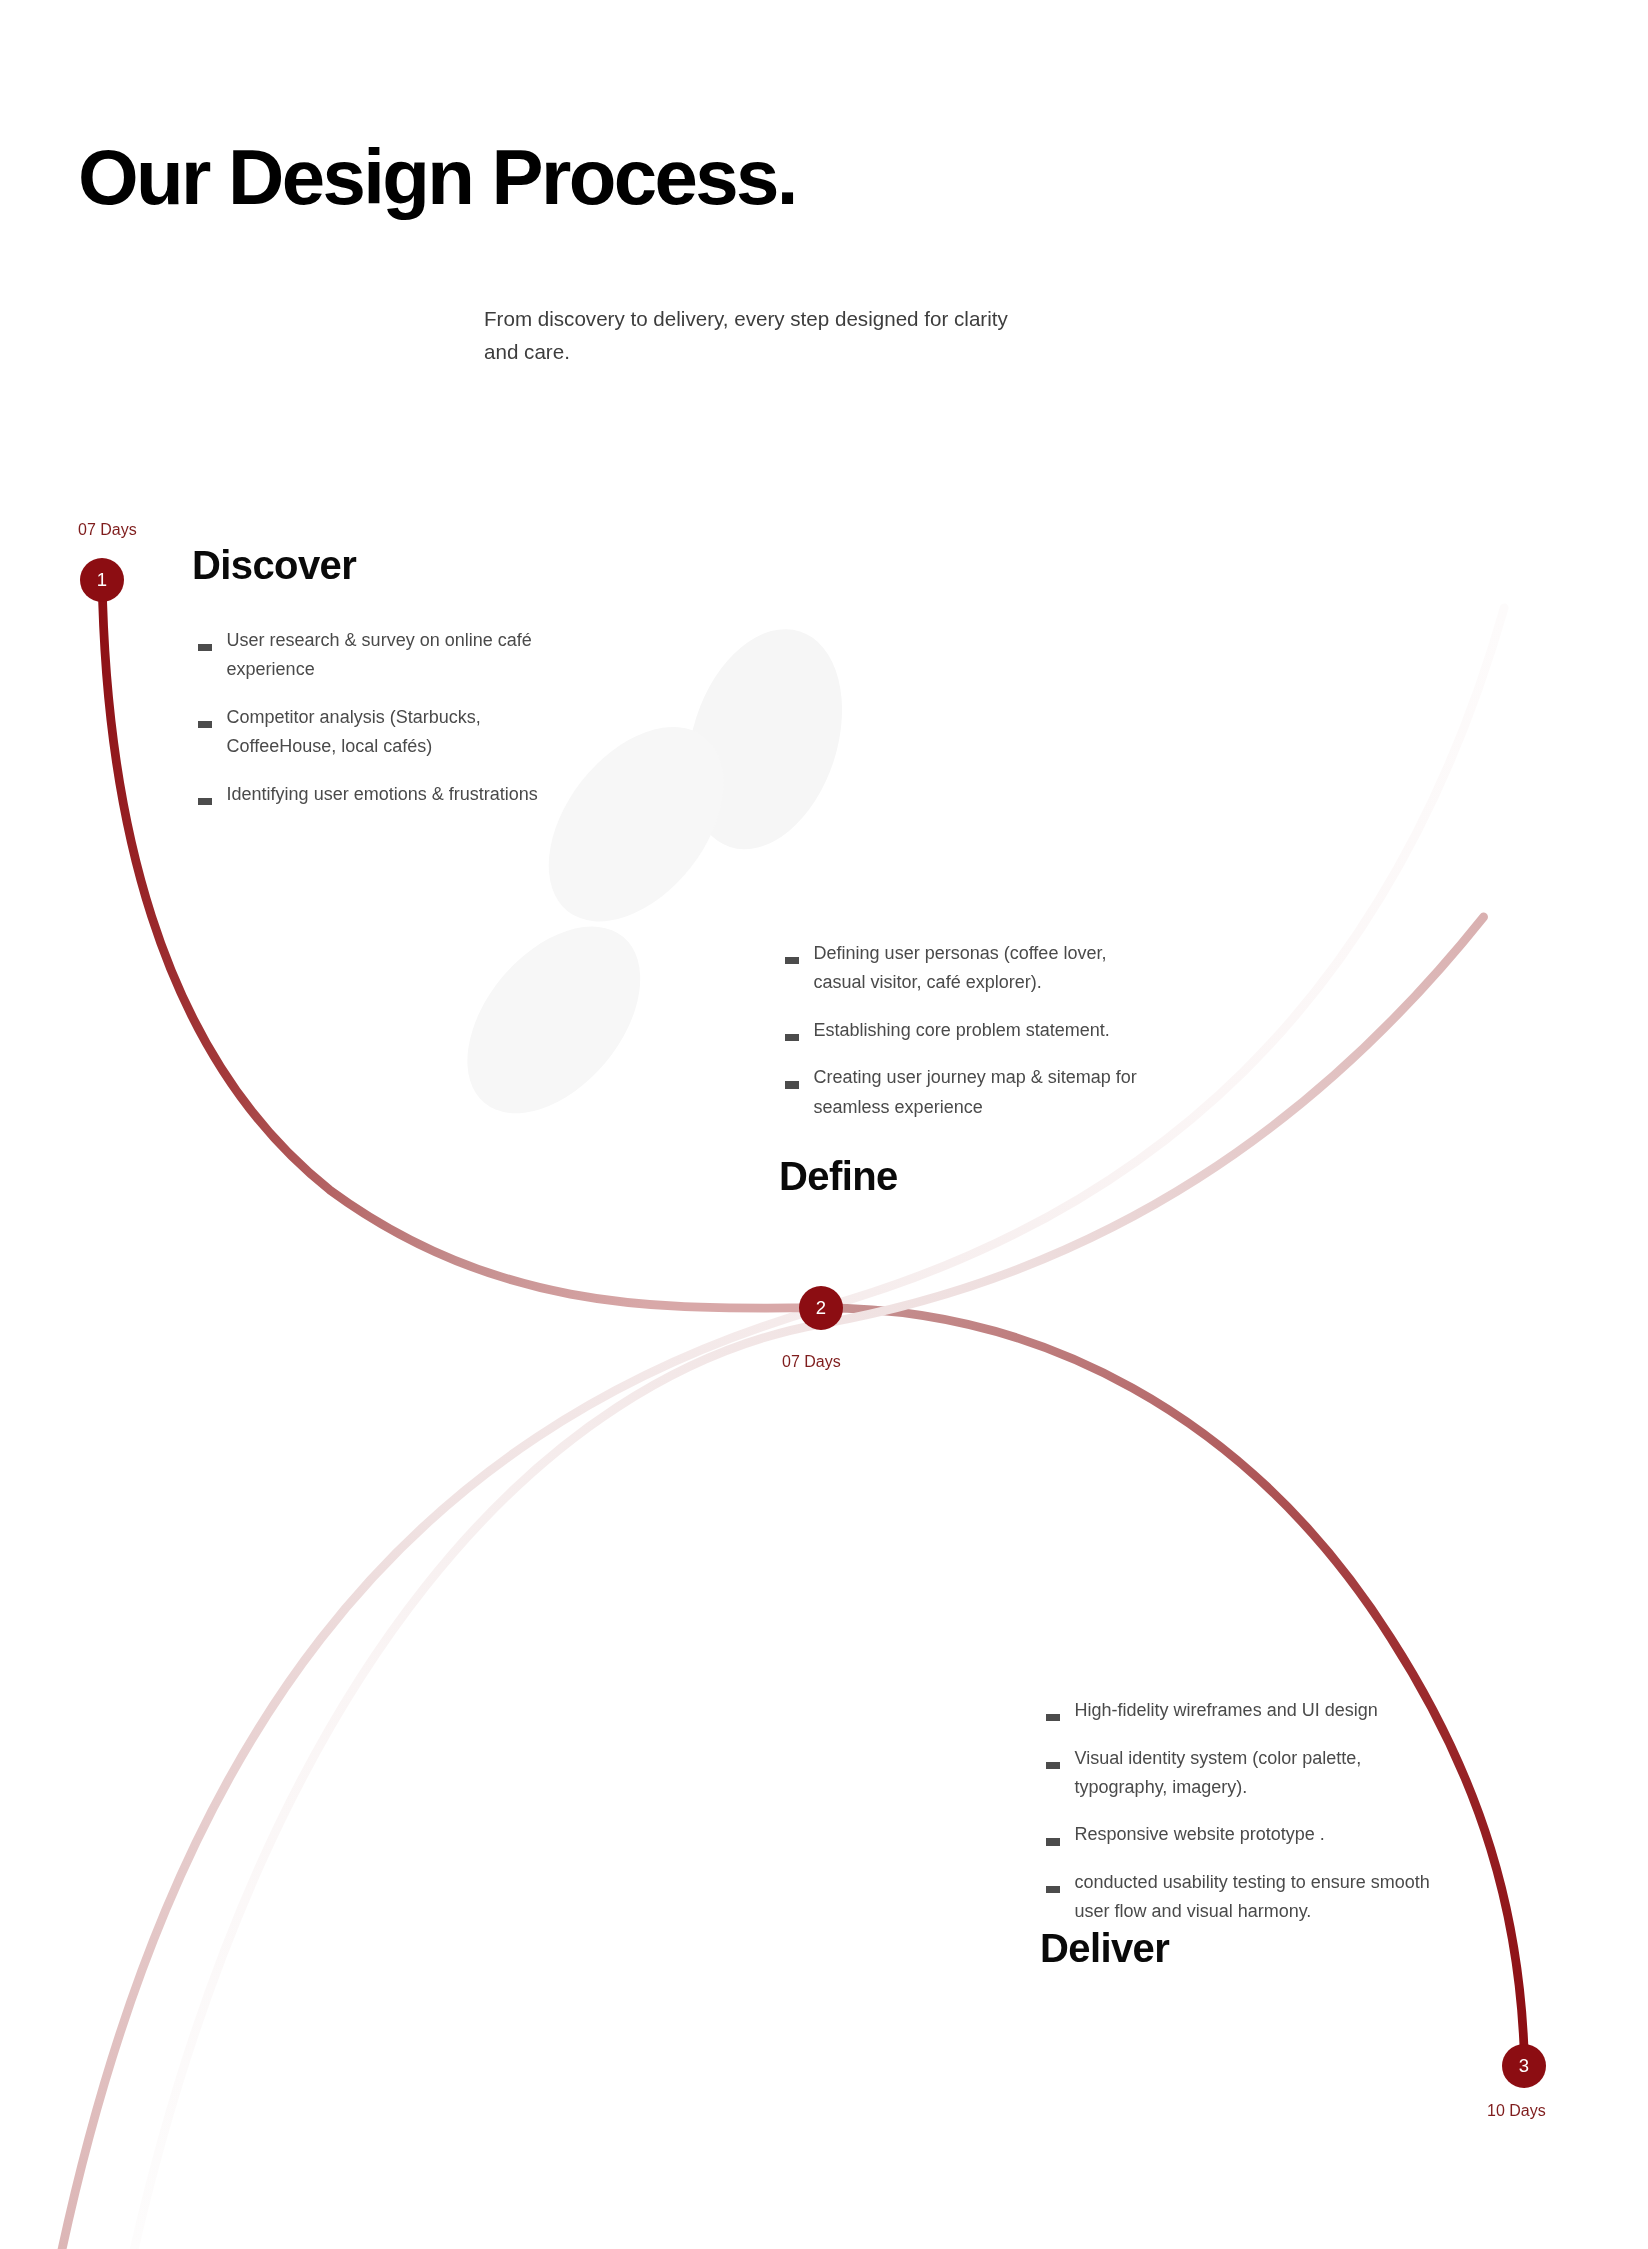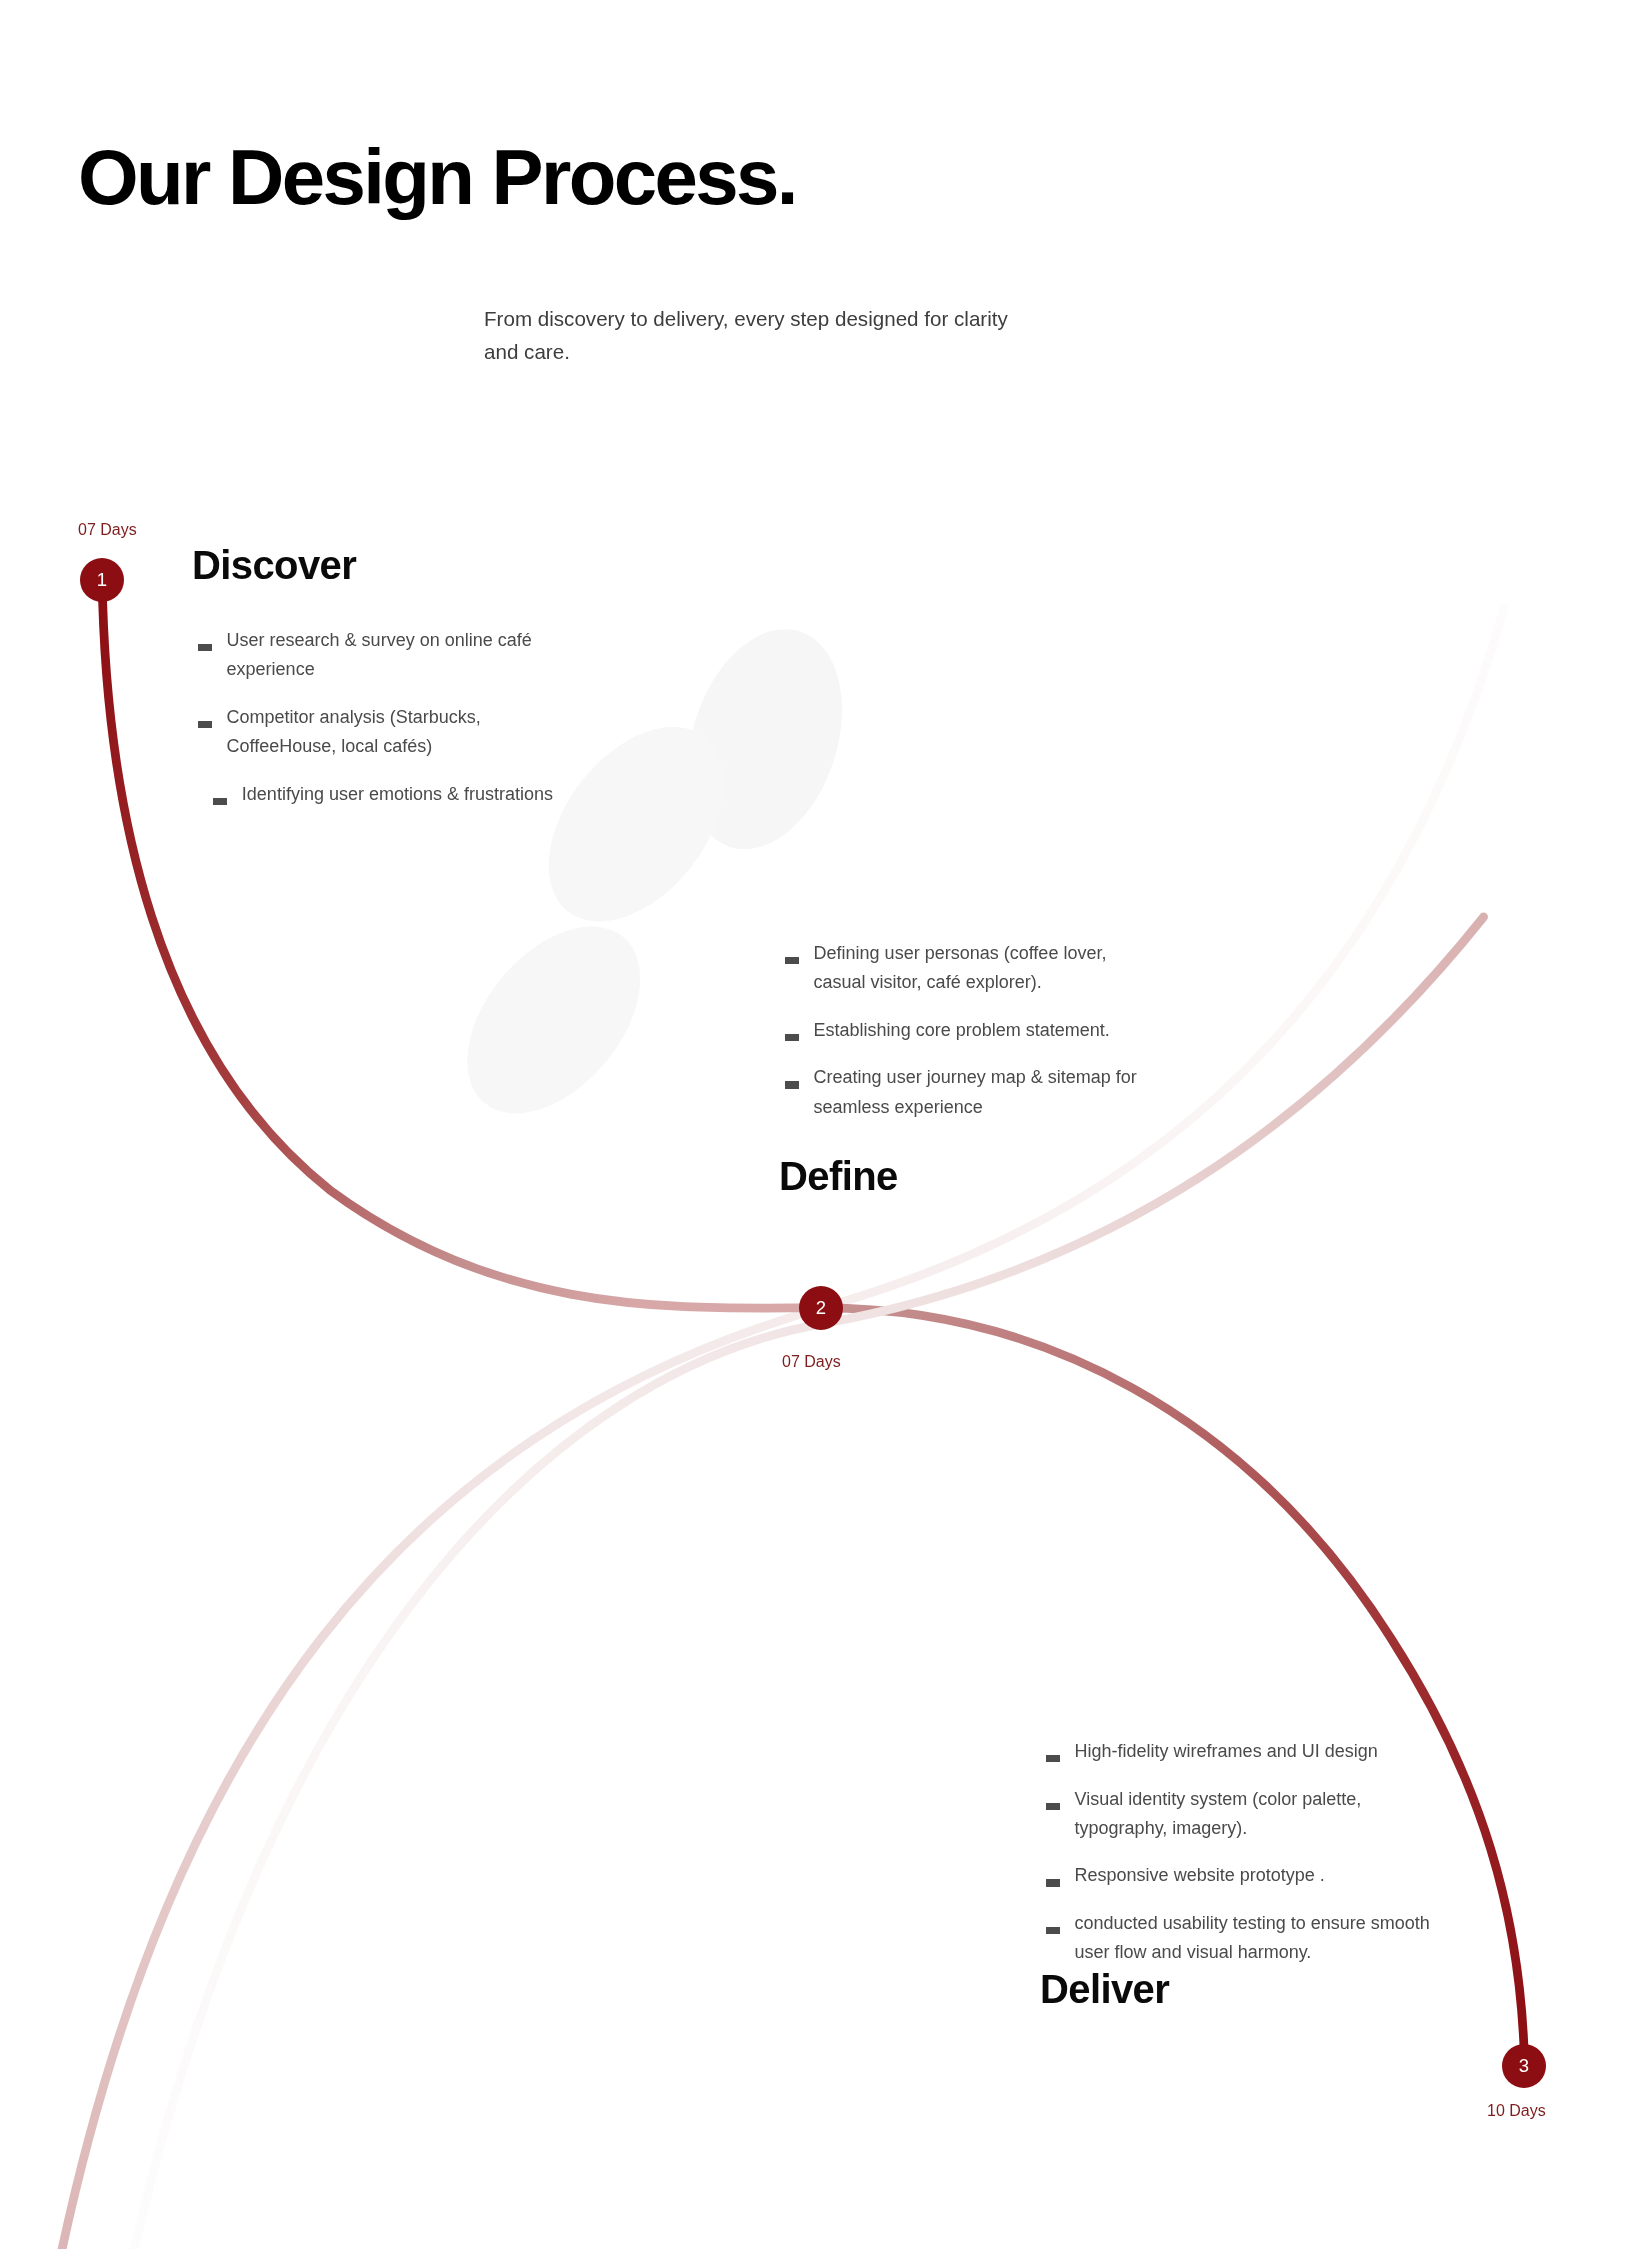--- a/index.html
+++ b/index.html
@@ -75,21 +75,21 @@
     white-space: nowrap;
   }
 
   .step-bullets { list-style: none; }
 
   .step-bullets li {
     display: flex;
     align-items: flex-start;
     margin-bottom: 18.5px;
   }
-  .step-bullets li:last-child { margin-bottom: 0; justify-content: flex-end; }
+  .step-bullets li:last-child { margin-bottom: 0; }
 
   .bullet-marker {
     flex: 0 0 auto;
     width: 14px;
     height: 7.2px;
     background: #4c4c4c;
     margin-top: 18px;
     margin-right: 14.4px;
   }
 
@@ -125,21 +125,21 @@
   }
 
   
   #step-1 { left: 192px; top: 543px; width: 361px; }
   #step-1 .step-bullets { margin-top: 38px; margin-left: 6.2px; }
 
   #step-2 { left: 779px; top: 939px; width: 371px; }
   #step-2 .step-bullets { margin-left: 6.2px; }
   #step-2 .step-heading { margin-top: 32px; }
 
-  #step-3 { left: 1040px; top: 1737px; width: 391px; }
+  #step-3 { left: 1040px; top: 1696px; width: 391px; }
   #step-3 .step-bullets { margin-left: 6.2px; }
   #step-3 .step-heading { }
 
   #day-label-1 { left: 78px; top: 521px; }
   #day-label-2 { left: 782px; top: 1353px; }
   #day-label-3 { left: 1487px; top: 2102px; }
 
   #marker-1 { left: 80px; top: 558px; width: 44px; height: 44px; }
   #marker-2 { left: 799px; top: 1286px; width: 44px; height: 44px; }
   #marker-3 { left: 1502px; top: 2044px; width: 44px; height: 44px; }

